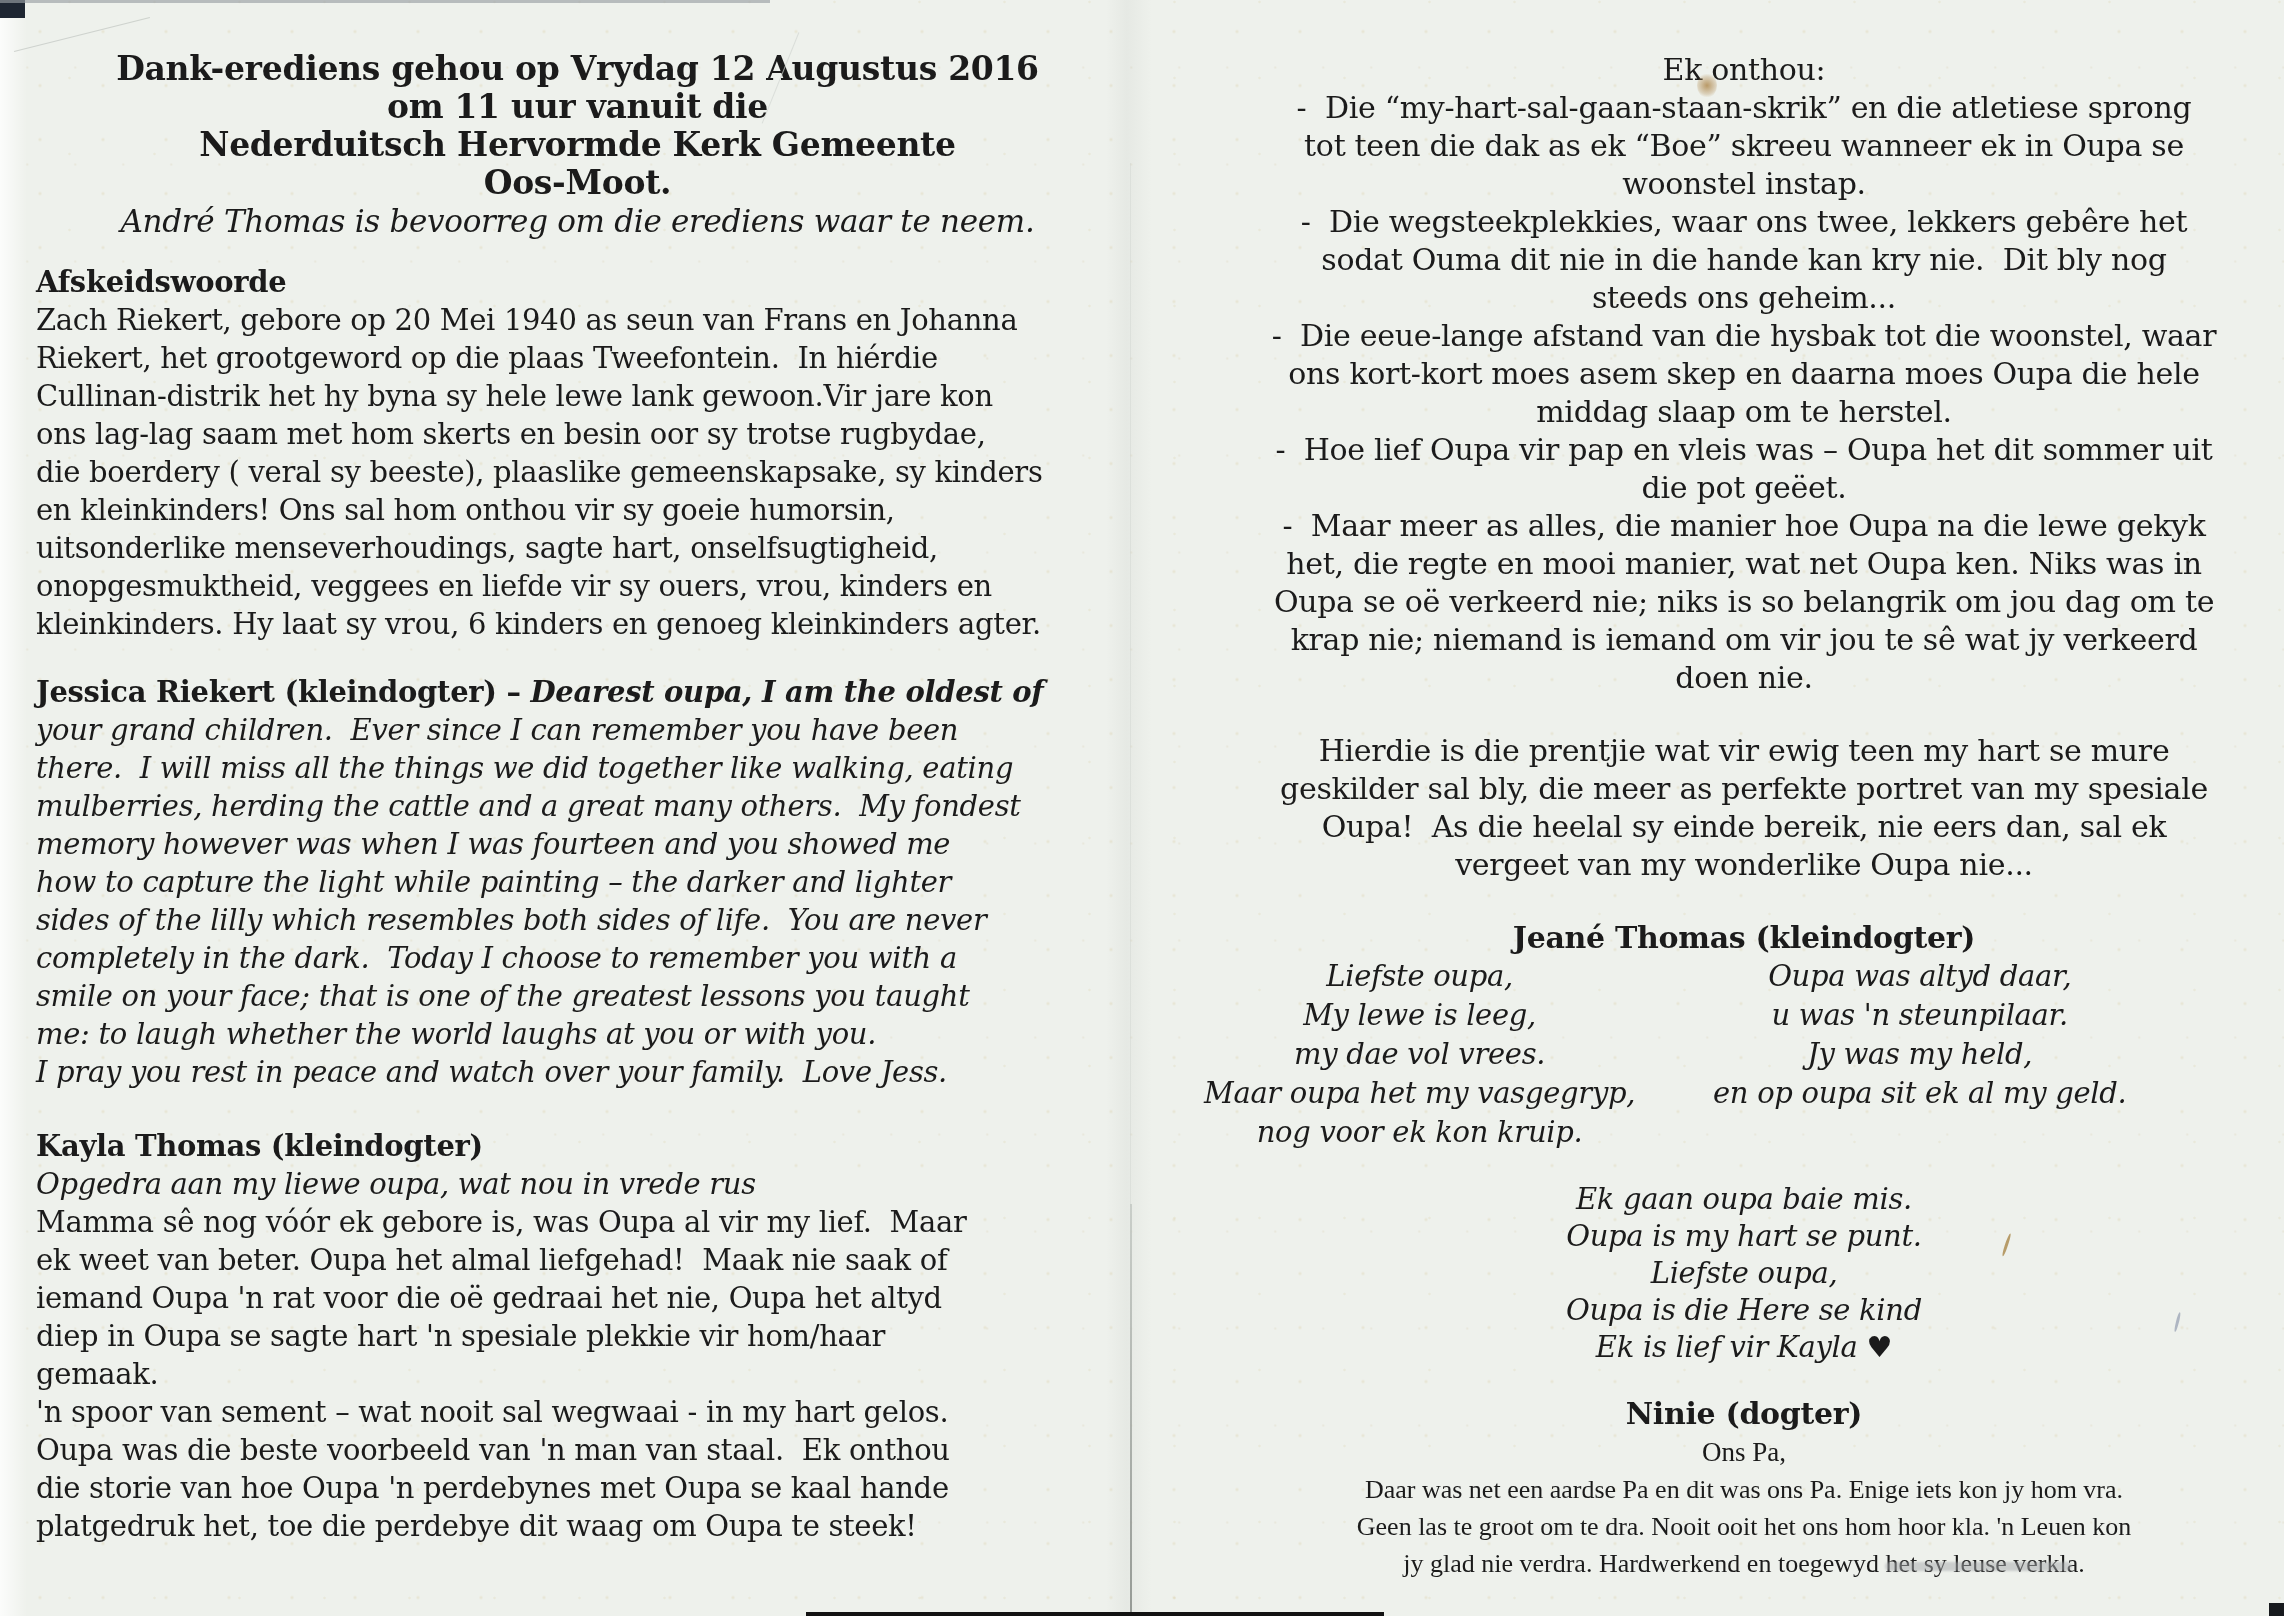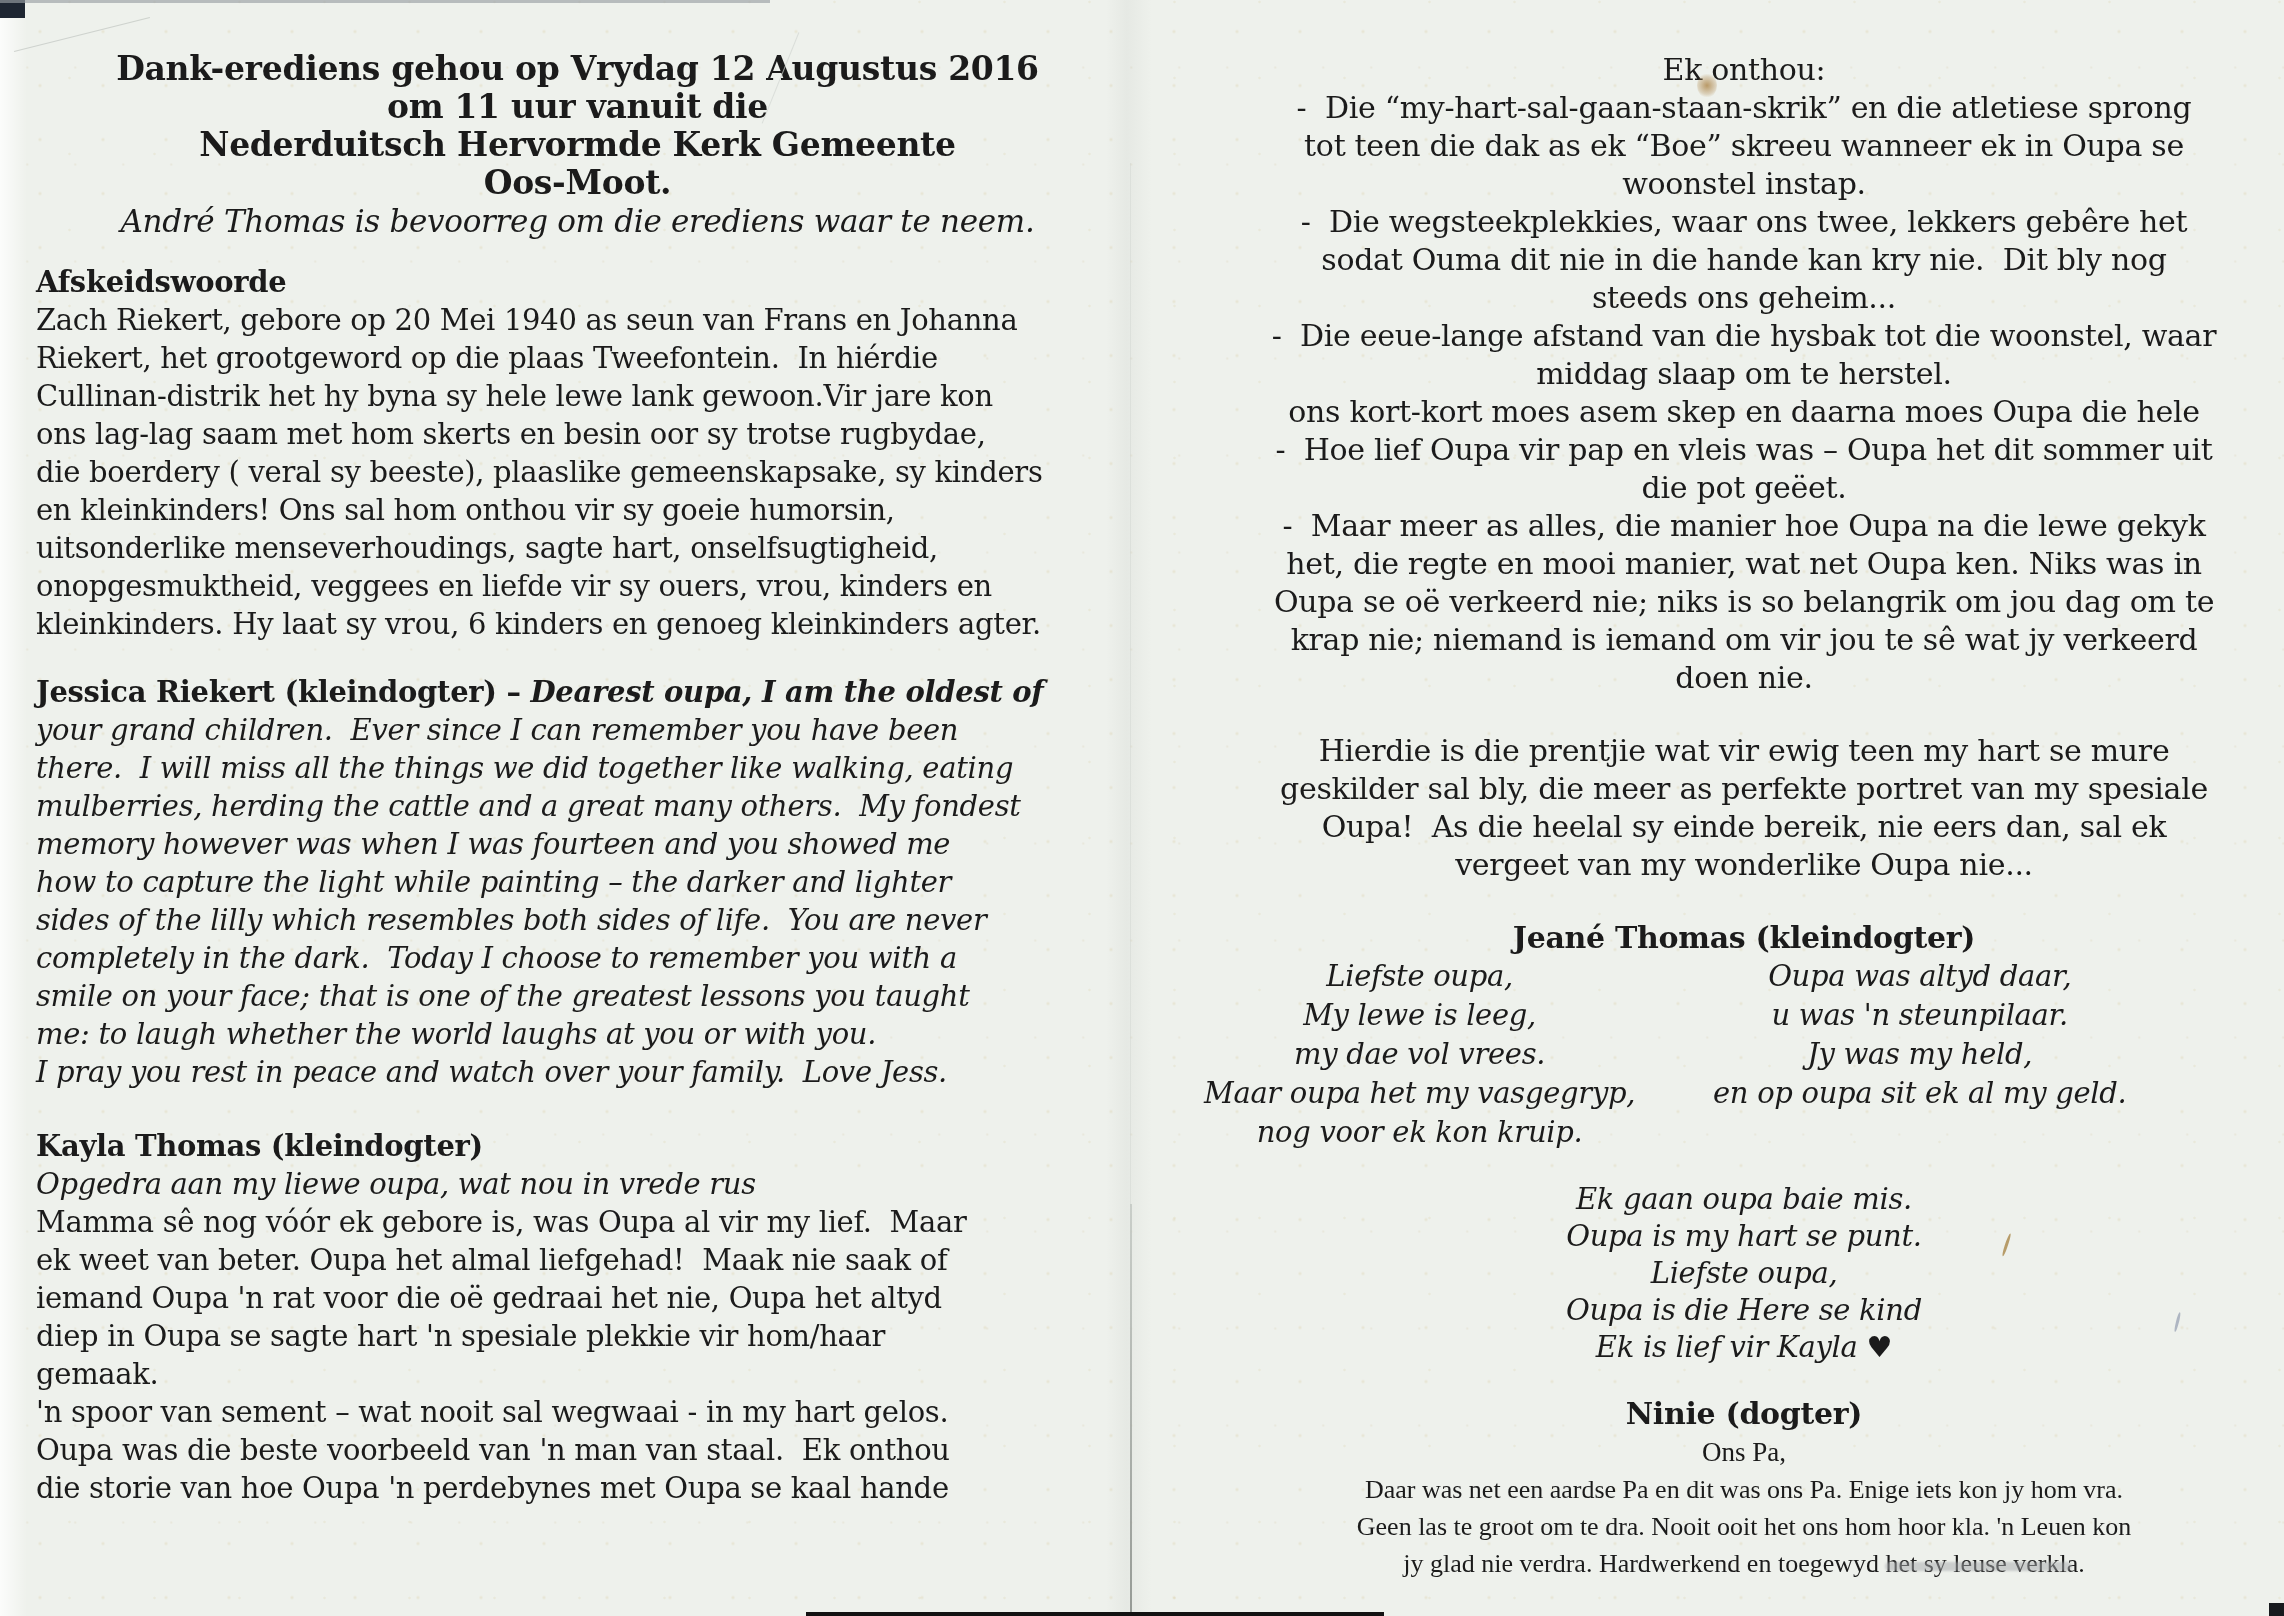--- a/index.html
+++ b/index.html
@@ -112,39 +112,40 @@
       <div class="ln" style="font-style:italic">Opgedra aan my liewe oupa, wat nou in vrede rus</div>
       <div>
           <div class="ln">Mamma sê nog vóór ek gebore is, was Oupa al vir my lief.  Maar</div>
           <div class="ln">ek weet van beter. Oupa het almal liefgehad!  Maak nie saak of</div>
           <div class="ln">iemand Oupa 'n rat voor die oë gedraai het nie, Oupa het altyd</div>
           <div class="ln">diep in Oupa se sagte hart 'n spesiale plekkie vir hom/haar</div>
           <div class="ln">gemaak.</div>
           <div class="ln">'n spoor van sement – wat nooit sal wegwaai - in my hart gelos.</div>
           <div class="ln">Oupa was die beste voorbeeld van 'n man van staal.  Ek onthou</div>
           <div class="ln">die storie van hoe Oupa 'n perdebynes met Oupa se kaal hande</div>
+          <div class="ln">platgedruk het, toe die perdebye dit waag om Oupa te steek!</div>
         </div>
     </div>
 
   </div>
 
   <div class="col col-right">
 
     <div class="block" style="top:43px">
       <div class="ln">Ek onthou:</div>
       <div>
           <div class="ln">-  Die “my-hart-sal-gaan-staan-skrik” en die atletiese sprong</div>
           <div class="ln">tot teen die dak as ek “Boe” skreeu wanneer ek in Oupa se</div>
           <div class="ln">woonstel instap.</div>
           <div class="ln">-  Die wegsteekplekkies, waar ons twee, lekkers gebêre het</div>
           <div class="ln">sodat Ouma dit nie in die hande kan kry nie.  Dit bly nog</div>
           <div class="ln">steeds ons geheim...</div>
           <div class="ln">-  Die eeue-lange afstand van die hysbak tot die woonstel, waar</div>
+          <div class="ln">ons kort-kort moes asem skep en daarna moes Oupa die hele</div>
           <div class="ln">middag slaap om te herstel.</div>
-          <div class="ln">ons kort-kort moes asem skep en daarna moes Oupa die hele</div>
           <div class="ln">-  Hoe lief Oupa vir pap en vleis was – Oupa het dit sommer uit</div>
           <div class="ln">die pot geëet.</div>
           <div class="ln">-  Maar meer as alles, die manier hoe Oupa na die lewe gekyk</div>
           <div class="ln">het, die regte en mooi manier, wat net Oupa ken. Niks was in</div>
           <div class="ln">Oupa se oë verkeerd nie; niks is so belangrik om jou dag om te</div>
           <div class="ln">krap nie; niemand is iemand om vir jou te sê wat jy verkeerd</div>
           <div class="ln">doen nie.</div>
         </div>
     </div>
 

